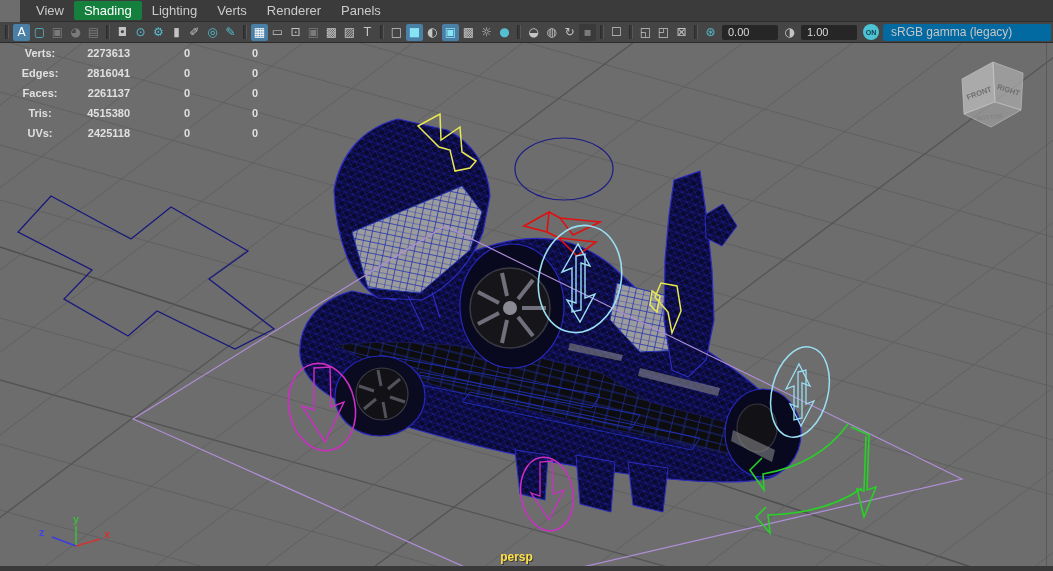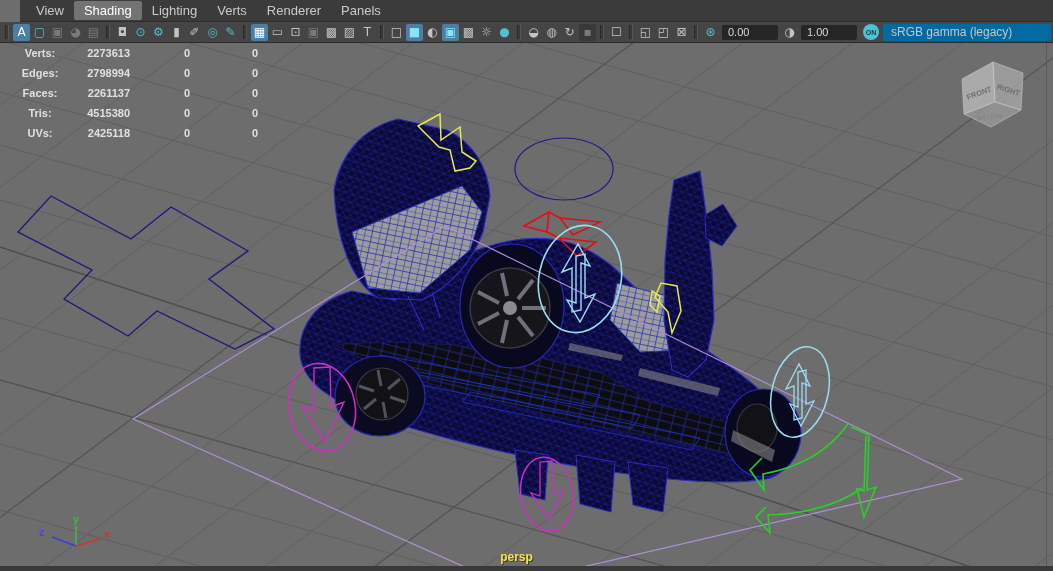--- a/index.html
+++ b/index.html
@@ -3,21 +3,21 @@
 <meta charset="utf-8">
 <style>
   html,body{margin:0;padding:0;}
   body{width:1053px;height:571px;overflow:hidden;background:#6d6d6d;
        font-family:"Liberation Sans",sans-serif;position:relative;}
   
   .menubar{position:absolute;left:0;top:0;width:1053px;height:22px;background:#3b3b3b;
            display:flex;align-items:center;padding-left:6px;box-sizing:border-box;
            border-bottom:1px solid #2e2e2e;margin-left:20px;}
   .menu-item{color:#cbcbcb;font-size:13px;padding:2px 10px;border-radius:2px;cursor:default;}
-  .menu-item.active{background:#737373;color:#ffffff;}
+  .menu-item.active{background:#15803d;color:#ffffff;}
   
   .toolbar{position:absolute;left:0;top:22px;width:1053px;height:21px;background:#454545;
            display:flex;align-items:center;padding:0 2px;box-sizing:border-box;gap:1px;
            border-bottom:1px solid #2b2b2b;}
   .ti{width:17px;height:17px;flex:0 0 auto;display:flex;align-items:center;justify-content:center;
       font-family:"DejaVu Sans",sans-serif;font-size:12px;line-height:17px;color:#c4c4c4;
       background:transparent;border:none;padding:0;border-radius:2px;}
   .ti.teal{color:#56bed2;}
   .ti.dim{color:#7a7a7a;}
   .ti.press{background:#3a3a3a;}
@@ -276,21 +276,21 @@
 
 <div class="hud">
   <div class="hud-row">
     <span class="hud-label">Verts:</span>
     <span class="hud-v1">2273613</span>
     <span class="hud-v2">0</span>
     <span class="hud-v3">0</span>
   </div>
   <div class="hud-row">
     <span class="hud-label">Edges:</span>
-    <span class="hud-v1">2798994</span>
+    <span class="hud-v1">2816041</span>
     <span class="hud-v2">0</span>
     <span class="hud-v3">0</span>
   </div>
   <div class="hud-row">
     <span class="hud-label">Faces:</span>
     <span class="hud-v1">2261137</span>
     <span class="hud-v2">0</span>
     <span class="hud-v3">0</span>
   </div>
   <div class="hud-row">

